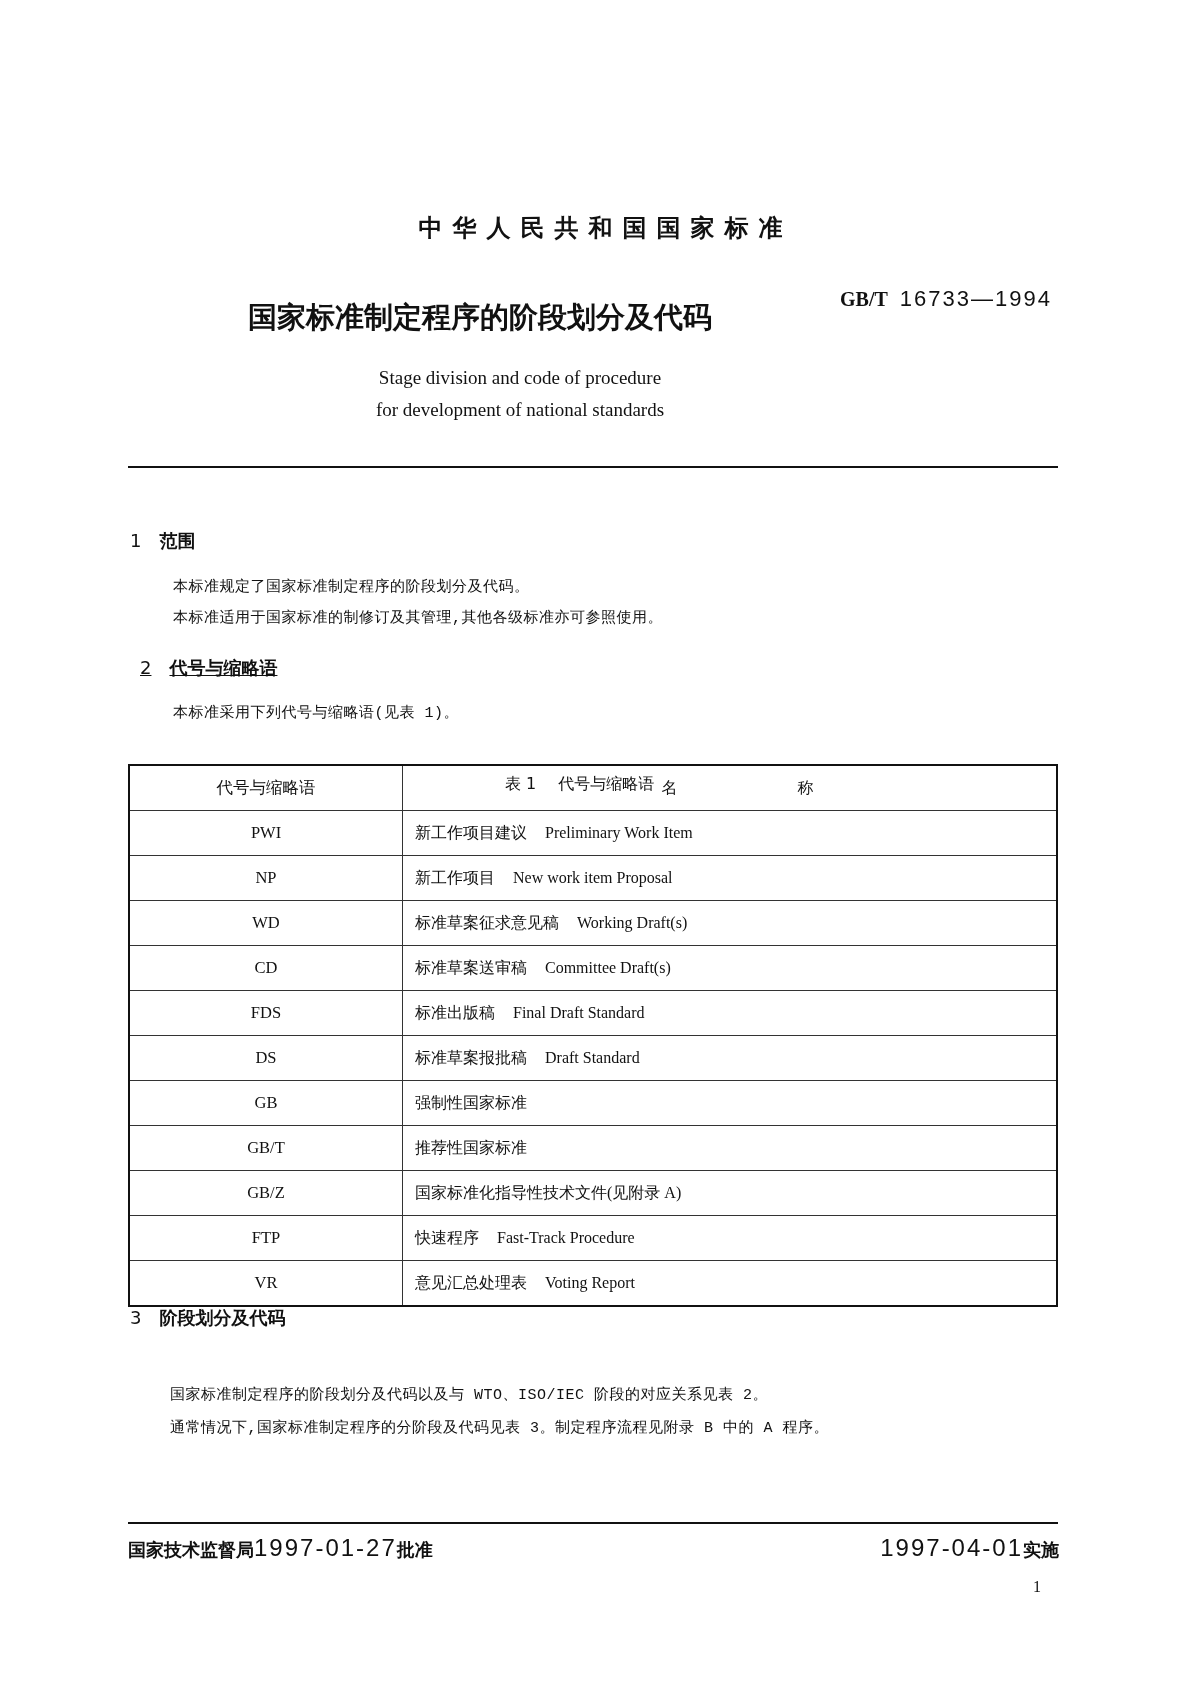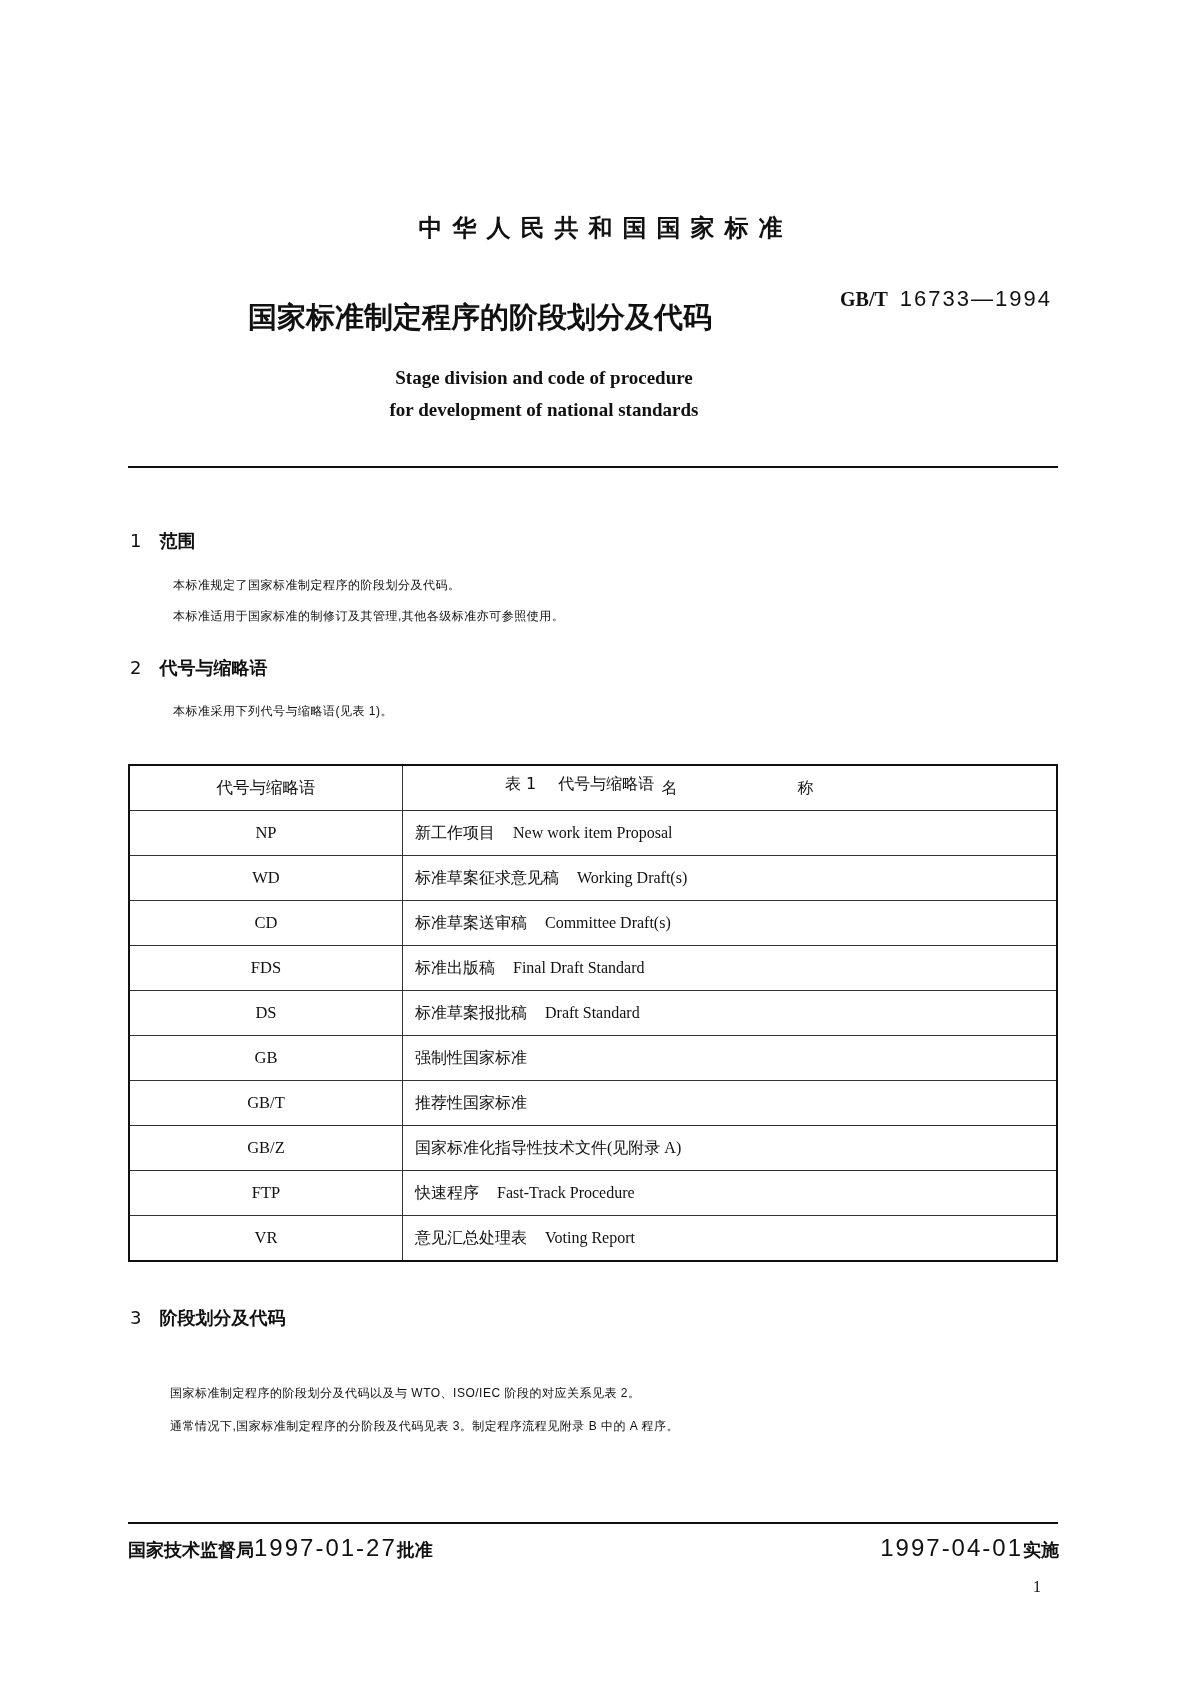--- a/index.html
+++ b/index.html
@@ -47,43 +47,42 @@
       font-family: "DejaVu Sans", "Liberation Sans", sans-serif;
       font-weight: bold;
       font-size: 29px;
       letter-spacing: 0px;
       white-space: nowrap;
     }
     .en-title {
       left: 0; width: 1040px; top: 362px;
       text-align: center;
       font-family: "Liberation Serif", serif;
-      font-weight: bold;
+      font-weight: normal;
       font-size: 19px;
       line-height: 32px;
-      margin-left: 24px;
     }
     .rule-top {
       left: 128px; top: 466px; width: 930px; height: 2px;
       background: #111;
     }
 
     .section-heading {
       font-family: "DejaVu Sans", "Liberation Sans", sans-serif;
       font-weight: bold;
       font-size: 18px;
       white-space: nowrap;
     }
     .section-heading .sec-num {
       font-weight: normal;
       margin-right: 18px;
     }
     .para {
-      font-family: Liberation Sans, sans-serif;
-      font-size: 12px;
+      font-family: Liberation Mono, monospace;
+      font-size: 15px;
       white-space: nowrap;
       letter-spacing: 0.5px;
     }
     .table-caption {
       left: 505px; top: 774px;
       font-family: "DejaVu Sans", "Liberation Sans", sans-serif;
       font-size: 16px;
       white-space: nowrap;
     }
     .table-caption .cap-num { margin-right: 22px; }
@@ -167,40 +166,44 @@
 </div>
 
 <div class="abs rule-top"></div>
 
 <div class="abs section-heading" style="left:130px; top:529px;">
   <span class="sec-num">1</span><span>范围</span>
 </div>
 <div class="abs para" style="left:173px; top:577px;">本标准规定了国家标准制定程序的阶段划分及代码。</div>
 <div class="abs para" style="left:173px; top:608px;">本标准适用于国家标准的制修订及其管理,其他各级标准亦可参照使用。</div>
 
-<div class="abs section-heading" style="left:130px; top:656px;">
+<div class="abs section-heading" style="left:140px; top:656px;text-decoration:underline;">
   <span class="sec-num">2</span><span>代号与缩略语</span>
 </div>
 <div class="abs para" style="left:173px; top:703px;">本标准采用下列代号与缩略语(见表 1)。</div>
 
 <div class="abs table-caption">
   <span class="cap-num">表 1</span><span>代号与缩略语</span>
 </div>
 
 <table class="abbr-table">
   <thead>
     <tr>
       <th class="col-code">代号与缩略语</th>
       <th class="col-name hdr-name">
         <span>名</span><span class="gap"></span><span>称</span>
       </th>
     </tr>
   </thead>
   <tbody>
     <tr>
+      <td class="col-code">PWI</td>
+      <td class="col-name"><span>新工作项目建议</span><span class="name-en">Preliminary Work Item</span></td>
+    </tr>
+    <tr>
       <td class="col-code">NP</td>
       <td class="col-name"><span>新工作项目</span><span class="name-en">New work item Proposal</span></td>
     </tr>
     <tr>
       <td class="col-code">WD</td>
       <td class="col-name"><span>标准草案征求意见稿</span><span class="name-en">Working Draft(s)</span></td>
     </tr>
     <tr>
       <td class="col-code">CD</td>
       <td class="col-name"><span>标准草案送审稿</span><span class="name-en">Committee Draft(s)</span></td>

